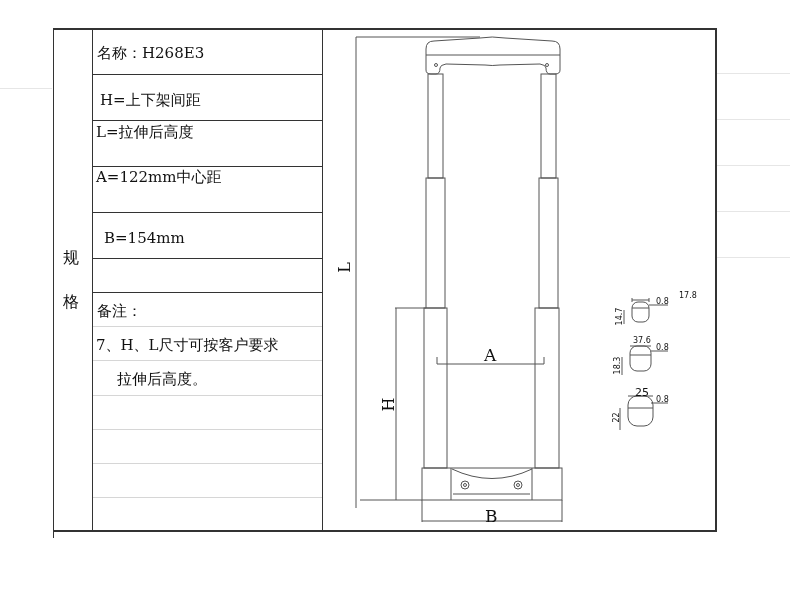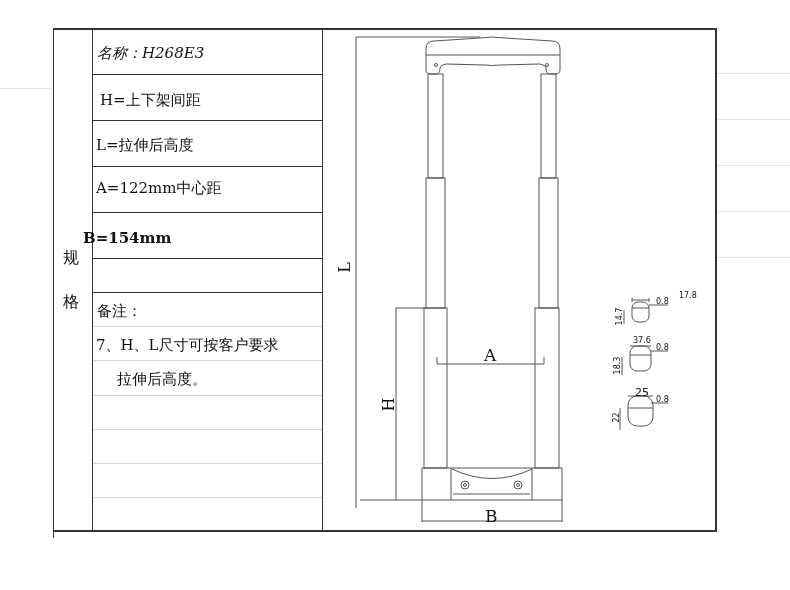--- a/index.html
+++ b/index.html
@@ -40,25 +40,25 @@
   <div class="grid-faint" style="left:93px;top:326px;width:229px;background:#d6d6d6;"></div>
   <div class="grid-faint" style="left:93px;top:360px;width:229px;background:#d6d6d6;"></div>
   <div class="grid-faint" style="left:93px;top:395px;width:229px;background:#d6d6d6;"></div>
   <div class="grid-faint" style="left:93px;top:429px;width:229px;background:#d6d6d6;"></div>
   <div class="grid-faint" style="left:93px;top:463px;width:229px;background:#d6d6d6;"></div>
   <div class="grid-faint" style="left:93px;top:497px;width:229px;background:#d6d6d6;"></div>
 
   <span class="spec-label" style="left:63px;top:248px;">规</span>
   <span class="spec-label" style="left:63px;top:292px;">格</span>
 
-  <span class="cell-text" style="left:97px;top:44px;font-style:italic;">名称：H268E3</span>
+  <span class="cell-text" style="left:97px;top:44px;">名称：H268E3</span>
   <span class="cell-text" style="left:100px;top:91px;">H=上下架间距</span>
-  <span class="cell-text" style="left:96px;top:136px;">L=拉伸后高度</span>
-  <span class="cell-text" style="left:96px;top:179px;text-align:right;">A=122mm中心距</span>
-  <span class="cell-text" style="left:83px;top:229px;font-weight:bold;">B=154mm</span>
+  <span class="cell-text" style="left:96px;top:123px;">L=拉伸后高度</span>
+  <span class="cell-text" style="left:96px;top:168px;text-align:right;">A=122mm中心距</span>
+  <span class="cell-text" style="left:104px;top:229px;">B=154mm</span>
   <span class="cell-text" style="left:96px;top:266px;"></span>
   <span class="cell-text" style="left:97px;top:302px;text-align:right;">备注：</span>
   <span class="cell-text" style="left:96px;top:336px;">7、H、L尺寸可按客户要求</span>
   <span class="cell-text" style="left:117px;top:370px;">拉伸后高度。</span>
 </div>
 
 <svg width="790" height="590" viewBox="0 0 790 590" fill="none" stroke="#555" stroke-width="1">
 
   <g>
     <line x1="356" y1="37" x2="356" y2="508"></line>

